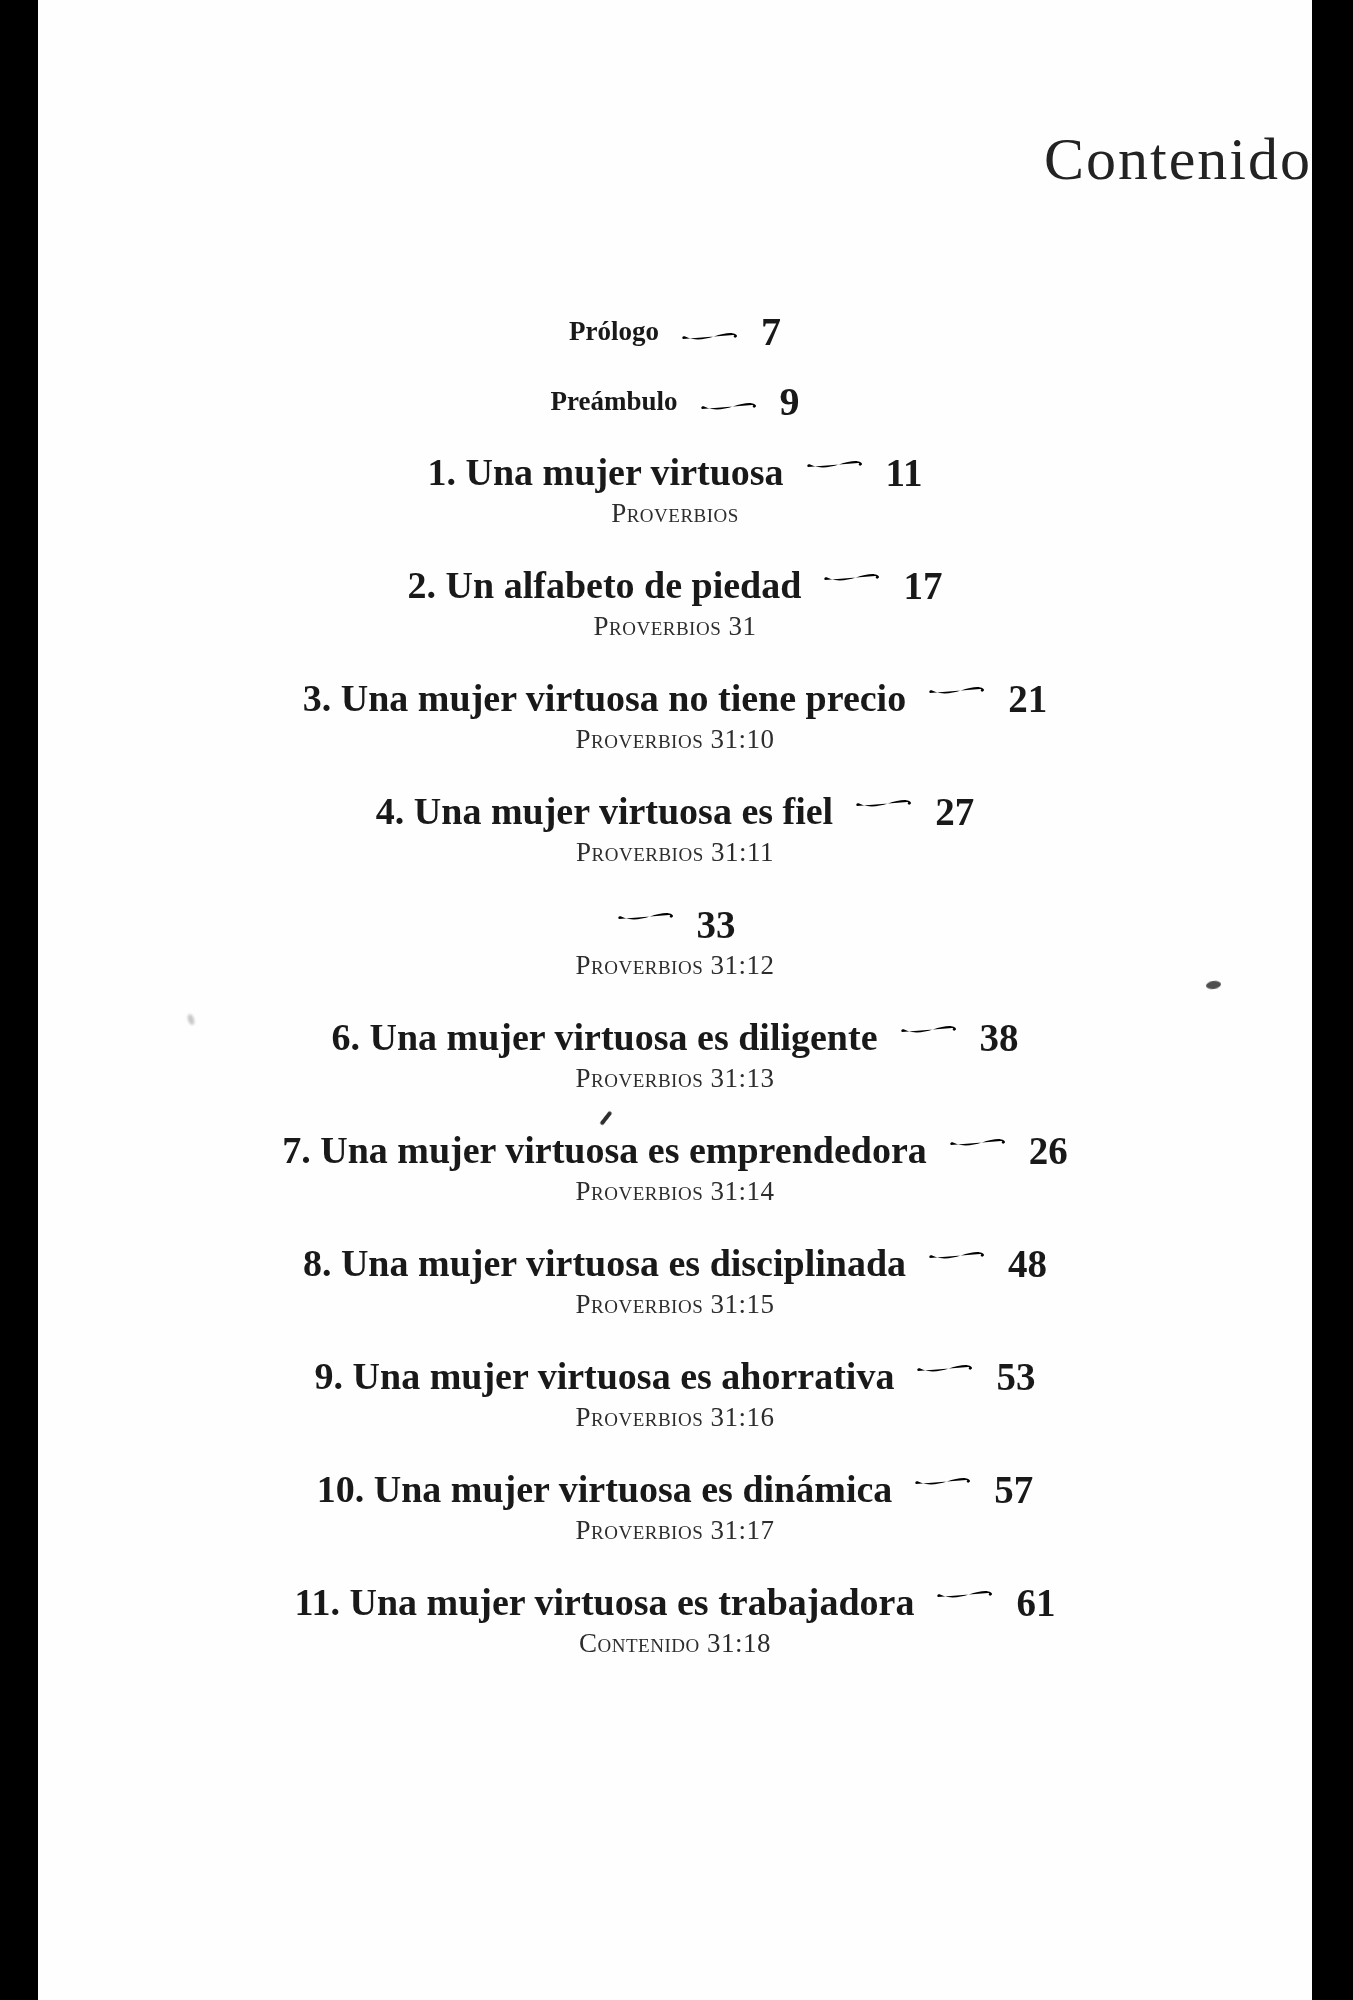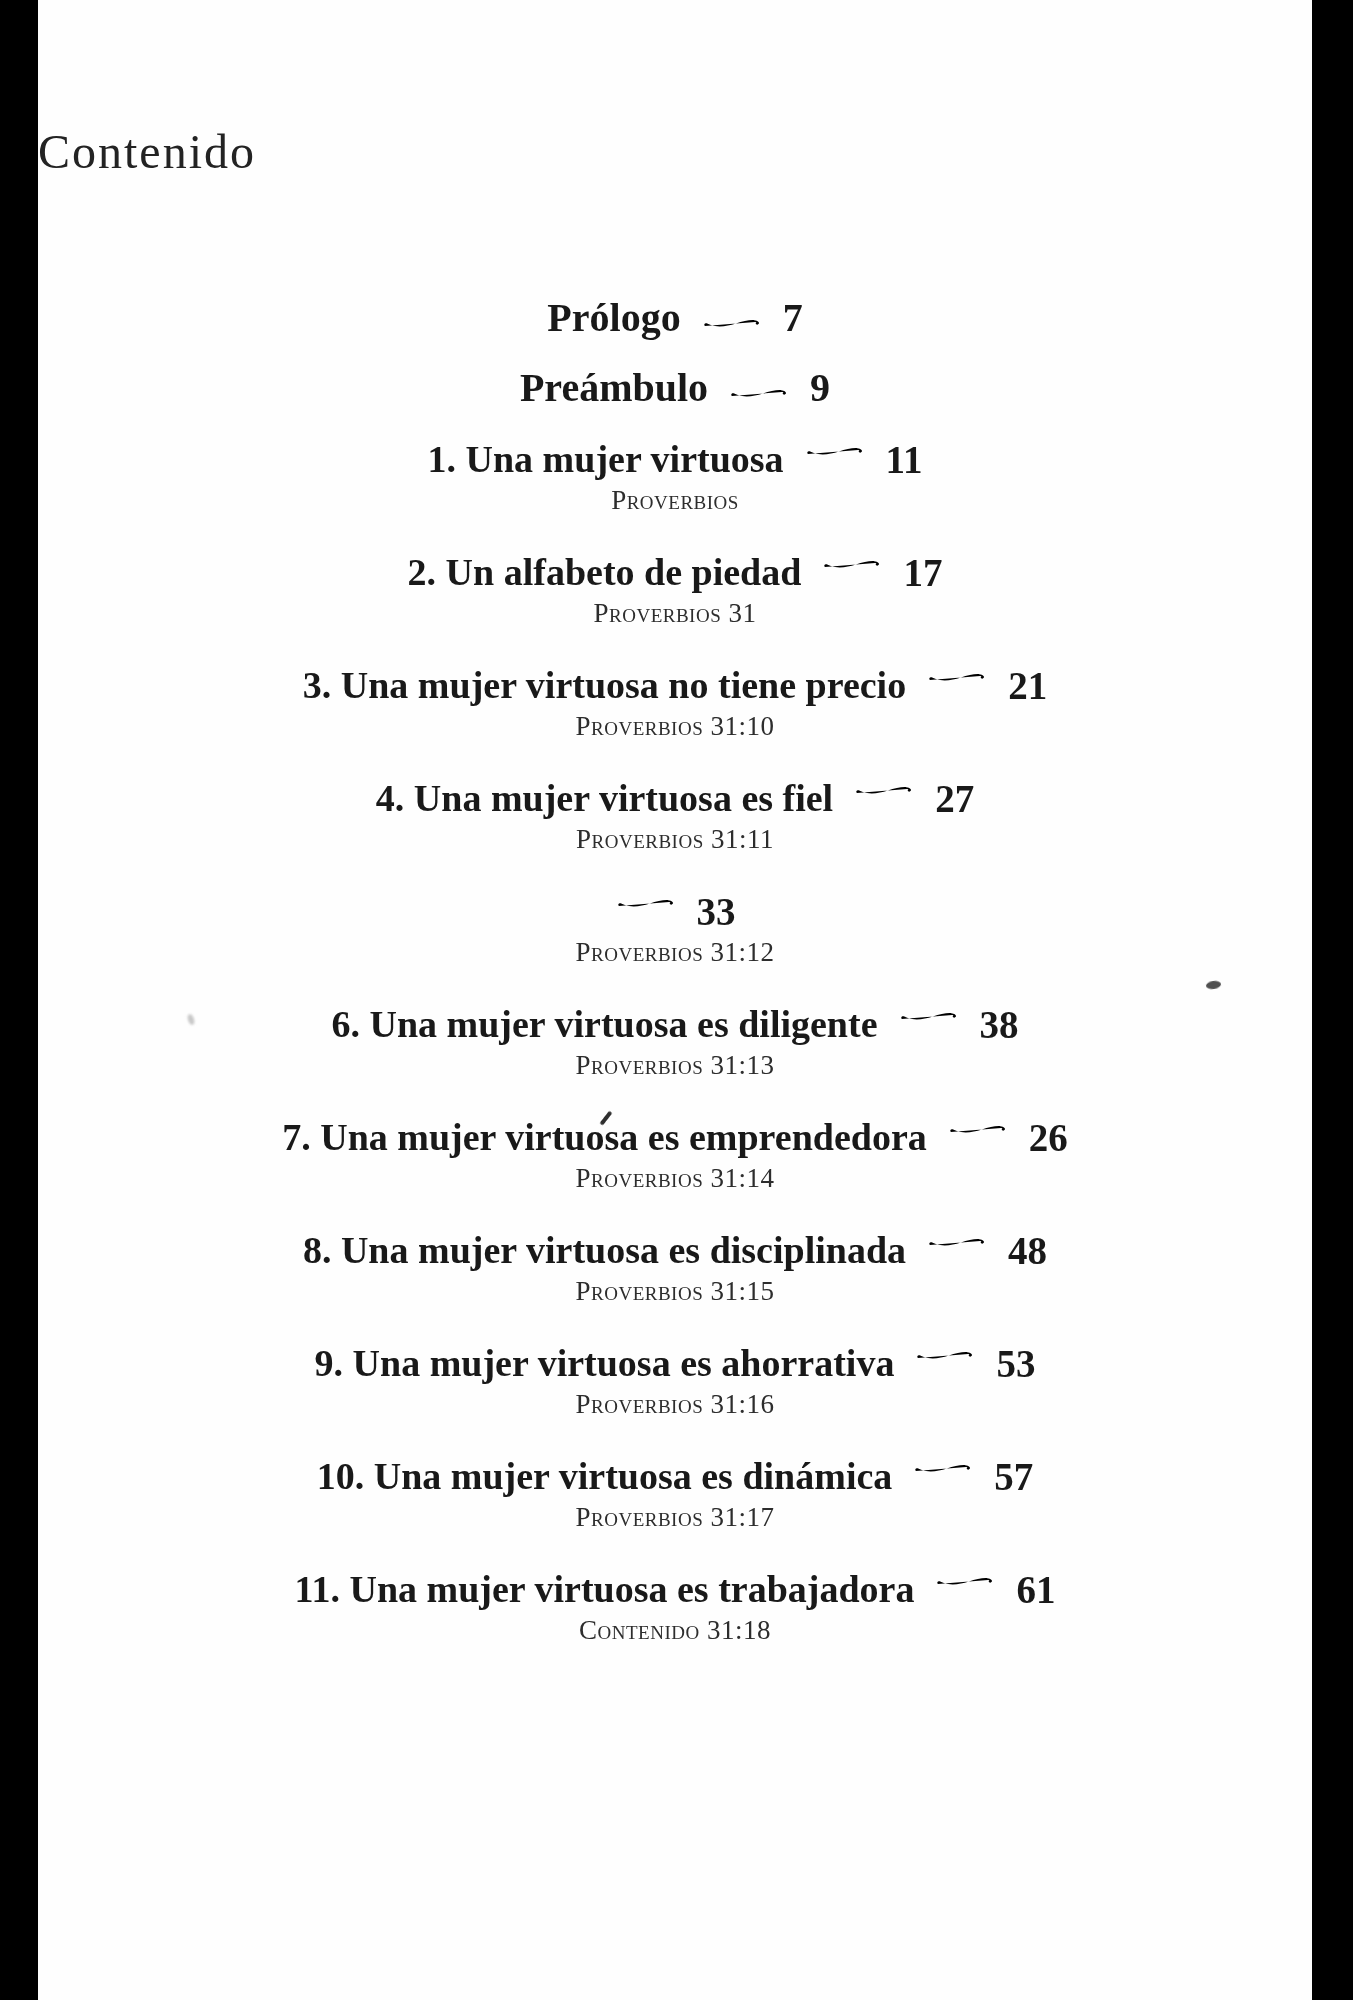--- a/index.html
+++ b/index.html
@@ -14,38 +14,38 @@
     position: absolute;
     left: 38px;
     top: 0;
     width: 1274px;
     height: 2000px;
     background: #fefefe;
     color: #1f1f1f;
   }
   .toc-title {
     padding-top: 126px;
-    text-align: left;
-    font-size: 48px;
+    text-align: right;
+    font-size: 60px;
     font-weight: 400;
     letter-spacing: 2px;
     color: #232323;
     line-height: 1.1;
   }
   .front-matter { margin-top: 104px; }
   .fm-row {
     height: 70px;
     display: flex;
     justify-content: center;
     align-items: center;
     column-gap: 20px;
   }
   .row-label {
     font-weight: 700;
-    font-size: 40px;
+    font-size: 27px;
     color: #191919;
     white-space: nowrap;
   }
   .page-num {
     font-weight: 700;
     font-size: 40px;
     color: #191919;
   }
   .swash {
     width: 62px;

